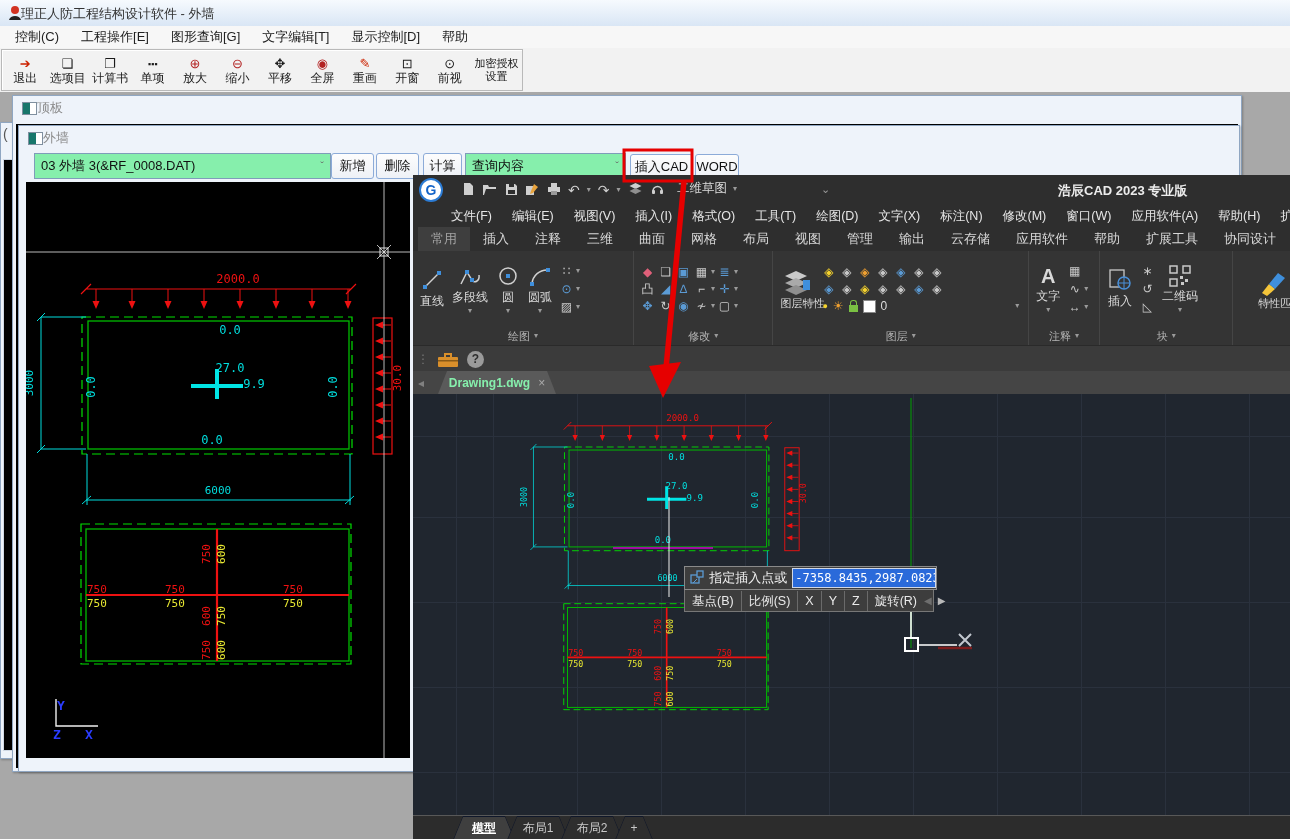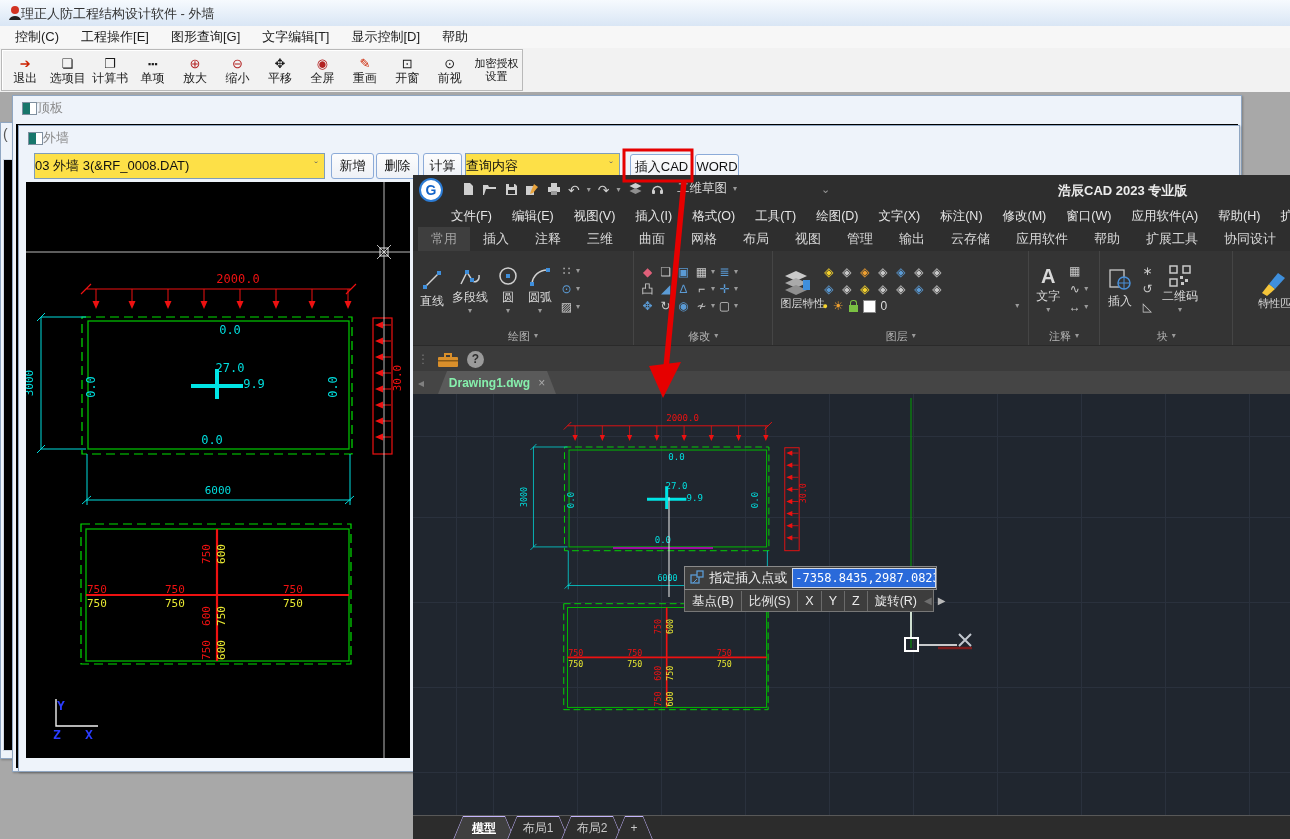--- a/index.html
+++ b/index.html
@@ -19,21 +19,21 @@
   .lz-it .lb{font-size:12px;line-height:13px;white-space:nowrap;}
   .lz-it.wide{width:54px;}
   .lz-it.wide .lb{white-space:normal;word-break:break-all;width:48px;font-size:11px;text-align:center;}
   .red{color:#b22222;} .dkr{color:#cc2200;}
   
   .win{background:#eef3fa;border:1px solid #8fa6c2;box-shadow:1px 1px 2px rgba(0,0,0,.25);}
   .win-title{height:24px;display:flex;align-items:center;padding-left:9px;}
   .win-title .wt{font-size:13px;color:#8a8a8a;}
   .wicon{width:13px;height:11px;border:1px solid #7f8f9f;background:linear-gradient(90deg,#17766b 55%,#ffffff 55%);display:inline-block;}
   .btn7{background:linear-gradient(#fdfdfd,#eef1f6);border:1px solid #8cabd8;border-radius:3px;font-size:13px;color:#111;display:flex;align-items:center;justify-content:center;cursor:default;font-family:"Liberation Sans",sans-serif;}
-  .dd7{background:#fde047;border:1px solid #7f9db9;font-size:13px;color:#111;display:flex;align-items:center;}
+  .dd7{background:#86efac;border:1px solid #7f9db9;font-size:13px;color:#111;display:flex;align-items:center;padding-left:6px;}
   .dd7 .cv{margin-left:auto;margin-right:6px;color:#666;font-size:11px;}
   
   .cad{left:413px;top:175px;width:877px;height:664px;background:#2f2f2f;color:#ddd;}
   .cad-titlebar{left:0;top:0;width:877px;height:30px;background:#2e2e2e;}
   .logo{width:24px;height:24px;border-radius:50%;background:#fff;border:2px solid #2b7bd4;box-sizing:border-box;display:flex;align-items:center;justify-content:center;font-weight:800;font-size:14px;color:#1464c8;}
   .qat{display:flex;align-items:center;gap:7px;}
   .qicon{display:flex;align-items:center;justify-content:center;height:16px;color:#cfcfcf;font-size:14px;}
   .caret{color:#9a9a9a;font-size:8px;line-height:8px;}
   .cad-menu{left:0;top:30px;width:877px;height:22px;background:#2e2e2e;display:flex;align-items:center;padding-left:28px;}
   .cad-menu .mi{font-size:12.5px;color:#e6e6e6;padding:0 10px;line-height:22px;white-space:nowrap;}
@@ -56,21 +56,21 @@
   .canvas{left:0;top:219px;width:877px;height:421px;background-color:#20262f;
     background-image:repeating-linear-gradient(90deg,#2a313d 0 1px,transparent 1px 84px),repeating-linear-gradient(0deg,#2a313d 0 1px,transparent 1px 85px);
     background-position:80px 43px;overflow:hidden;}
   .prompt1{left:271px;top:172px;width:253px;height:24px;background:#3d3d3d;border:1px solid #8a8a8a;display:flex;align-items:center;gap:5px;padding-left:4px;box-sizing:border-box;}
   .prompt1 .lb{font-size:13px;color:#f0f0f0;white-space:nowrap;}
   .pinput{width:146px;height:18px;line-height:18px;background:#2a6ada;border:1px solid #d0d8e8;color:#fff;font-size:12px;font-family:"DejaVu Sans Mono",monospace;padding-left:2px;white-space:nowrap;overflow:hidden;}
   .prompt2{left:271px;top:196px;width:250px;height:22px;background:#3d3d3d;border:1px solid #777;border-top:none;display:flex;align-items:center;box-sizing:border-box;}
   .popt{font-size:12.5px;color:#eaeaea;padding:0 7px;line-height:20px;border-right:1px solid #6a6a6a;white-space:nowrap;}
   .pnav{margin-left:auto;display:flex;gap:6px;padding-right:5px;font-size:10px;}
   .layoutbar{left:0;top:640px;width:877px;height:24px;background:#2c2c2c;border-top:1px solid #585858;display:flex;align-items:stretch;padding-left:48px;}
-  .ltab{position:relative;height:24px;margin-left:-8px;clip-path:polygon(10px 0,calc(100% - 10px) 0,100% 100%,0 100%);background:#c4b5fd;}
+  .ltab{position:relative;height:24px;margin-left:-8px;clip-path:polygon(10px 0,calc(100% - 10px) 0,100% 100%,0 100%);background:#0f172a;}
   .ltab .in{position:absolute;inset:1px;clip-path:polygon(9px 0,calc(100% - 9px) 0,100% 100%,0 100%);background:#2e2e2e;display:flex;align-items:center;justify-content:center;font-size:12px;color:#c8c8c8;}
   .ltab.act .in{background:#3f3f3f;color:#fff;font-weight:bold;text-decoration:underline;}
   .lock{width:9px;height:7px;background:#7ac143;position:relative;margin-top:5px;}
   .lock:before{content:'';position:absolute;top:-5px;left:1px;width:5px;height:5px;border:1.5px solid #7ac143;border-bottom:none;border-radius:3px 3px 0 0;}
   .swatch{width:11px;height:11px;background:#fff;border:1px solid #888;}
   svg text{font-family:"DejaVu Sans Mono",monospace;}
 </style>
 </head>
 <body>
 

